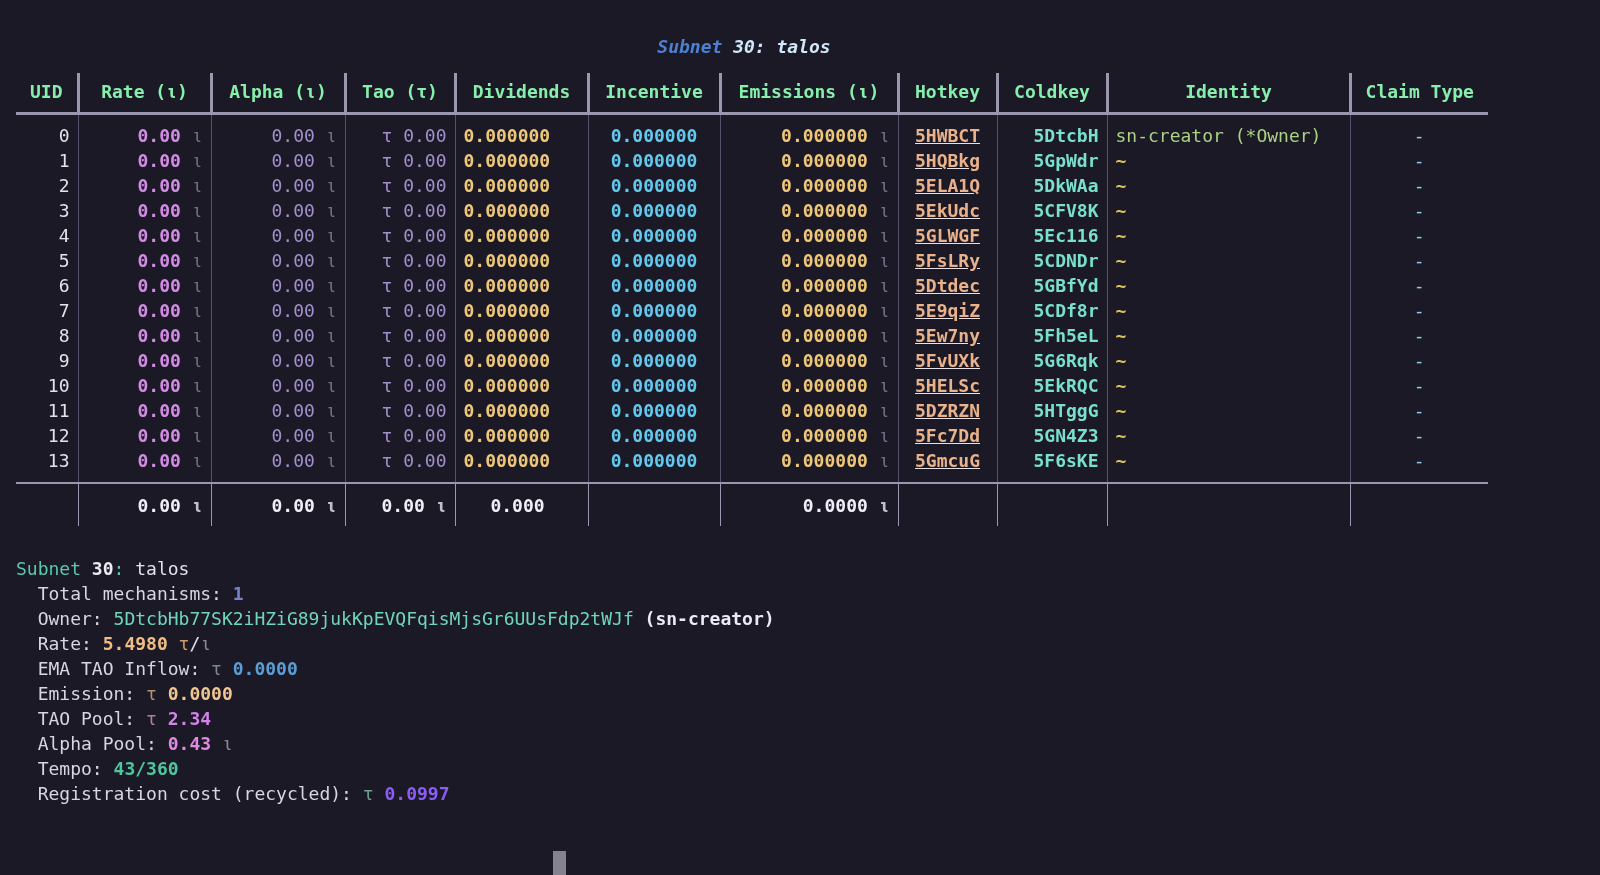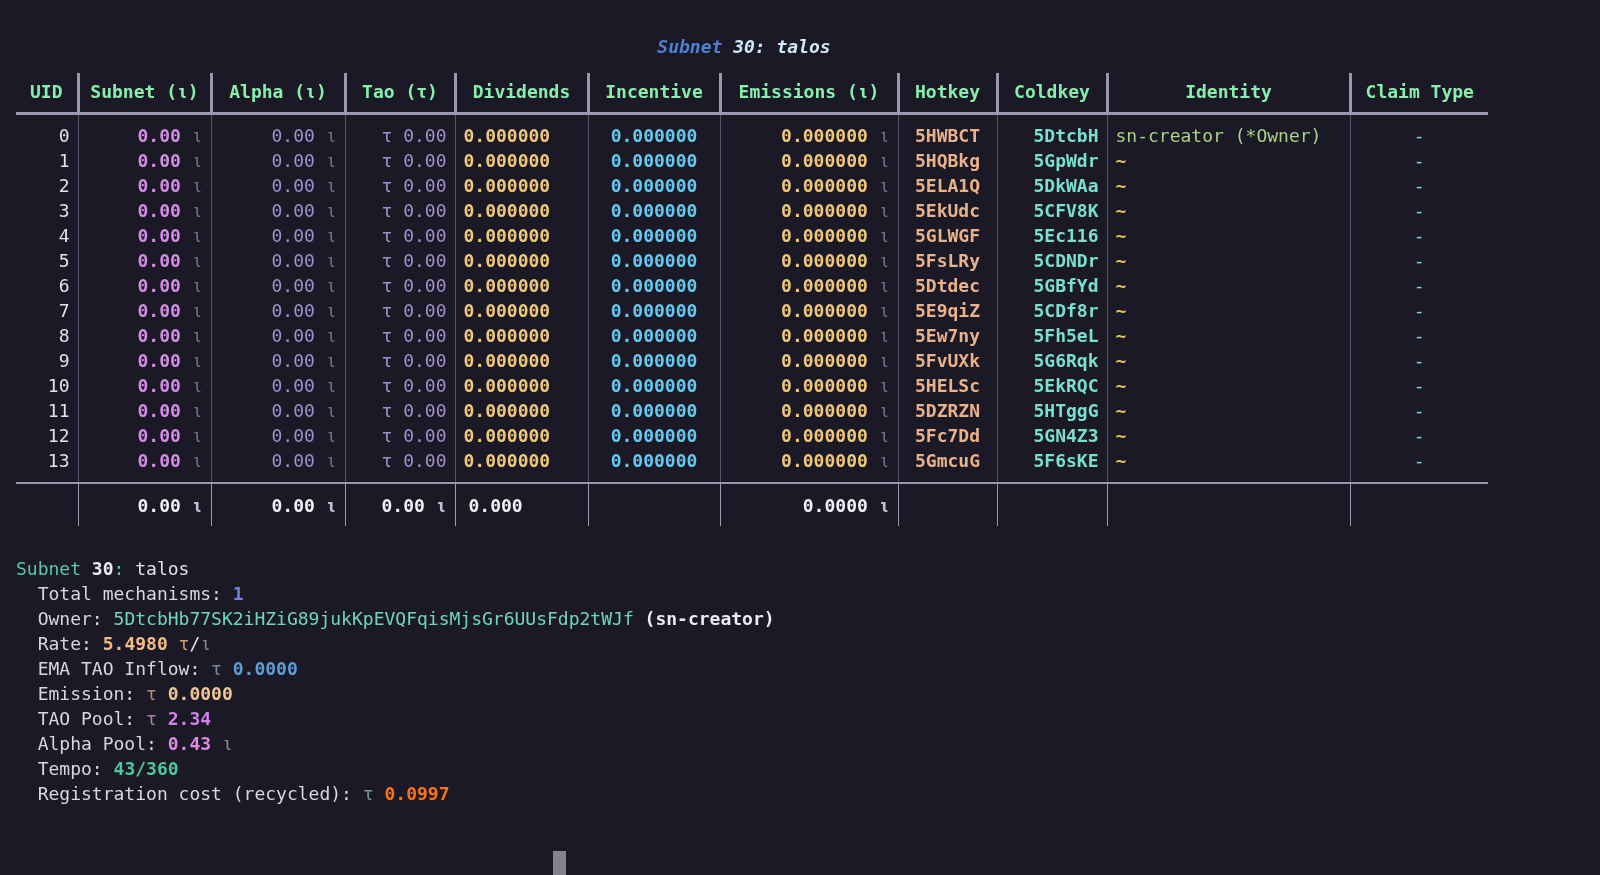--- a/index.html
+++ b/index.html
@@ -48,26 +48,26 @@
     padding-bottom:8px;
   }
   
   td.c0{text-align:right;padding-right:30px;}
   td.c1{text-align:right;padding-right:18px;}
   td.c2{text-align:right;padding-right:24px;}
   td.c3{text-align:right;padding-right:26px;}
   td.c4{text-align:left;padding-left:10px;}
   td.c5{text-align:center;}
   td.c6{text-align:right;}
-  td.c7{text-align:center;}
+  td.c7{text-align:center;text-decoration:underline;}
   td.c8{text-align:right;}
   td.c9{text-align:left;padding-left:10px;}
   td.c10{text-align:center;}
   th.c9{text-align:left;padding-left:10px;}
-  tfoot td.c4{text-align:left;padding-left:13px;}
+  tfoot td.c4{text-align:center;padding-left:0;}
   .summary{
     margin:30px 0 0 16px;
     line-height:25px;
     white-space:pre;
   }
   .cursor{
     position:absolute;
     left:553px;top:851px;
     width:13px;height:24px;
   }
@@ -101,21 +101,21 @@
 .c-rate_tau{color:#cf9a66;}
 .c-symbol_gray{color:#8a8698;}
 .c-ema_value{color:#5b9ed6;}
 .c-ema_tau{color:#7a8795;}
 .c-emission_value{color:#f0c591;}
 .c-emission_tau{color:#b5906c;}
 .c-tao_pool_value{color:#d183e8;}
 .c-tao_pool_tau{color:#a583a8;}
 .c-alpha_pool_value{color:#e18ae2;}
 .c-tempo_value{color:#4fc79b;}
-.c-reg_value{color:#f97316;}
+.c-reg_value{color:#8b5cf6;}
 .c-reg_tau{color:#6f9e8c;}
 body{background:#1c1926;}
 .metagraph th{color:#86efac;border-right:3px solid #9c97af;border-bottom:3px solid #9c97af;}
 .metagraph th:last-child{border-right:none;}
 .metagraph tbody td{border-right:1px solid #575170;}
 .metagraph tbody td:last-child{border-right:none;}
 .metagraph tfoot td{border-top:2px solid #9c97af;border-right:1px solid #9c97af;color:#f0eef6;}
 .metagraph tfoot td:last-child{border-right:none;}
 .cursor{background:#85818f;}
 </style></head>
@@ -137,21 +137,21 @@
         <col style="width: 132px;">
         <col style="width: 178px;">
         <col style="width: 99px;">
         <col style="width: 110px;">
         <col style="width: 243px;">
         <col style="width: 138px;">
       </colgroup>
     <thead>
         <tr>
           <th class="c0">UID</th>
-          <th class="c1">Subnet (ι)</th>
+          <th class="c1">Rate (ι)</th>
           <th class="c2">Alpha (ι)</th>
           <th class="c3">Tao (τ)</th>
           <th class="c4">Dividends</th>
           <th class="c5">Incentive</th>
           <th class="c6">Emissions (ι)</th>
           <th class="c7">Hotkey</th>
           <th class="c8">Coldkey</th>
           <th class="c9">Identity</th>
           <th class="c10">Claim Type</th>
         </tr>

